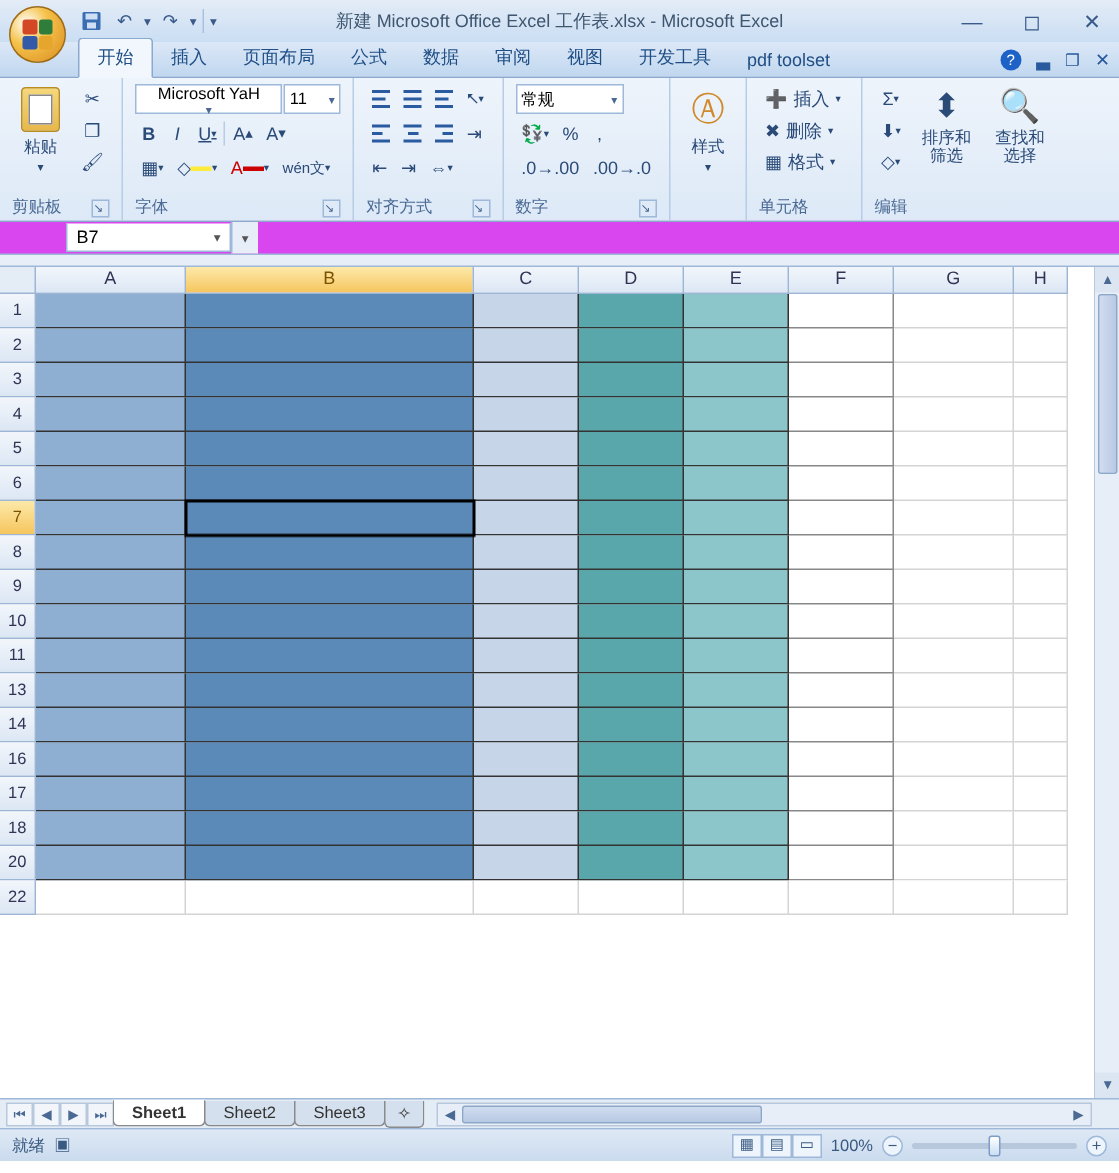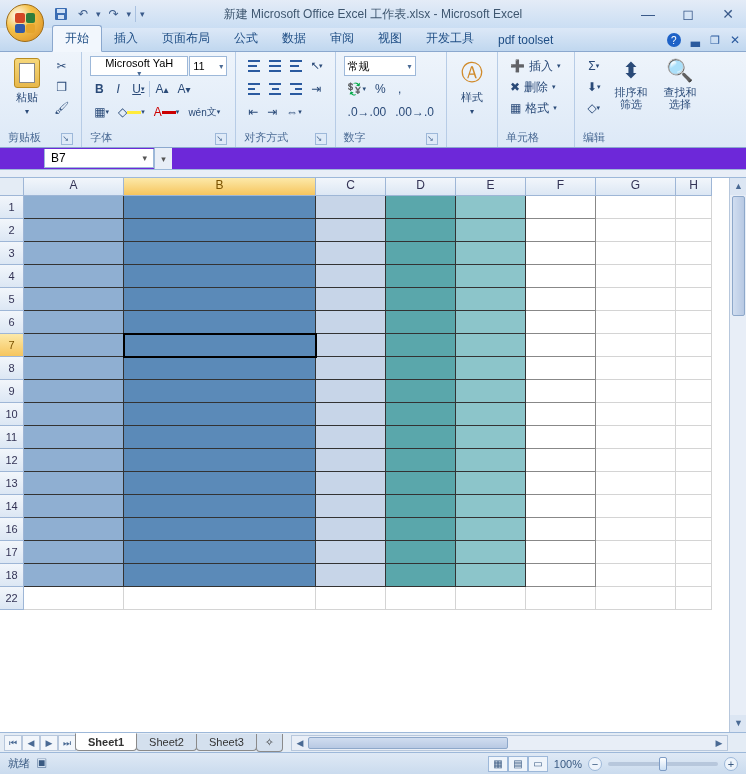--- a/index.html
+++ b/index.html
@@ -45,21 +45,21 @@
 .bigbtn .ico { font-size:22px; }
 .paste-ico { width:26px; height:30px; background:linear-gradient(#f6d77a,#e7b84b); border:1px solid #b98c20; border-radius:3px; position:relative;}
 .paste-ico:before { content:""; position:absolute; left:4px; top:4px; width:14px; height:18px; background:#fff; border:1px solid #888;}
 .grid3 { display:grid; grid-template-columns:repeat(3,20px); gap:1px;}
 .alignico { width:14px; height:12px; display:flex; flex-direction:column; justify-content:space-between;}
 .alignico i { display:block; height:2px; background:#2a5aa0;}
 .color-sw { width:14px; height:3px; display:block;}
 .cell-group .rbtn { justify-content:flex-start; gap:4px; min-width:60px;}
 
 
-.fbar-row { height:22px; display:flex; border-bottom:1px solid #9db8d9; background:#6d28d9;}
+.fbar-row { height:22px; display:flex; border-bottom:1px solid #9db8d9; background:#d946ef;}
 .namebox { width:110px; border:1px solid #9db8d9; border-top:none; background:#fff; display:flex; align-items:center; padding:0 6px; justify-content:space-between; margin:1px 0 1px 22px;}
 .namebox .arr{font-size:9px;color:#555;}
 .fx-area { flex:1; display:flex; align-items:center; border:1px solid #9db8d9; border-top:none; border-left:none; background:#fff; margin:1px 1px 1px 0;}
 .fx-btn { width:24px; text-align:center; font-style:italic; color:#555; border-right:1px solid #d0d8e4;}
 .fbar-expand { width:18px; background:#e8eef7; border-left:1px solid #9db8d9; display:flex; align-items:center; justify-content:center; font-size:9px; color:#555;}
 .thin-row { height:8px; background:#e8eef7; border-bottom:1px solid #9db8d9;}
 
 
 .grid-wrap { position:relative; height:554px; overflow:hidden; background:#fff;}
 .colheaders { display:flex; height:18px; position:sticky; top:0;}
@@ -477,31 +477,20 @@
         <div class="cell cA" style="width: 100px;"></div>
         <div class="cell cB" style="width: 192px;"></div>
         <div class="cell cC" style="width: 70px;"></div>
         <div class="cell cD" style="width: 70px;"></div>
         <div class="cell cE" style="width: 70px;"></div>
         <div class="cell cF" style="width: 70px;"></div>
         <div class="cell" style="width: 80px;"></div>
         <div class="cell" style="width: 36px;"></div>
       </div>
       <div class="row">
-        <div class="rowh">12</div>
-        <div class="cell cA" style="width: 100px;"></div>
-        <div class="cell cB" style="width: 192px;"></div>
-        <div class="cell cC" style="width: 70px;"></div>
-        <div class="cell cD" style="width: 70px;"></div>
-        <div class="cell cE" style="width: 70px;"></div>
-        <div class="cell cF" style="width: 70px;"></div>
-        <div class="cell" style="width: 80px;"></div>
-        <div class="cell" style="width: 36px;"></div>
-      </div>
-      <div class="row">
         <div class="rowh">13</div>
         <div class="cell cA" style="width: 100px;"></div>
         <div class="cell cB" style="width: 192px;"></div>
         <div class="cell cC" style="width: 70px;"></div>
         <div class="cell cD" style="width: 70px;"></div>
         <div class="cell cE" style="width: 70px;"></div>
         <div class="cell cF" style="width: 70px;"></div>
         <div class="cell" style="width: 80px;"></div>
         <div class="cell" style="width: 36px;"></div>
       </div>
@@ -533,20 +522,31 @@
         <div class="cell cB" style="width: 192px;"></div>
         <div class="cell cC" style="width: 70px;"></div>
         <div class="cell cD" style="width: 70px;"></div>
         <div class="cell cE" style="width: 70px;"></div>
         <div class="cell cF" style="width: 70px;"></div>
         <div class="cell" style="width: 80px;"></div>
         <div class="cell" style="width: 36px;"></div>
       </div>
       <div class="row">
         <div class="rowh">18</div>
+        <div class="cell cA" style="width: 100px;"></div>
+        <div class="cell cB" style="width: 192px;"></div>
+        <div class="cell cC" style="width: 70px;"></div>
+        <div class="cell cD" style="width: 70px;"></div>
+        <div class="cell cE" style="width: 70px;"></div>
+        <div class="cell cF" style="width: 70px;"></div>
+        <div class="cell" style="width: 80px;"></div>
+        <div class="cell" style="width: 36px;"></div>
+      </div>
+      <div class="row">
+        <div class="rowh">20</div>
         <div class="cell cA" style="width: 100px;"></div>
         <div class="cell cB" style="width: 192px;"></div>
         <div class="cell cC" style="width: 70px;"></div>
         <div class="cell cD" style="width: 70px;"></div>
         <div class="cell cE" style="width: 70px;"></div>
         <div class="cell cF" style="width: 70px;"></div>
         <div class="cell" style="width: 80px;"></div>
         <div class="cell" style="width: 36px;"></div>
       </div>
       <div class="row row22">

